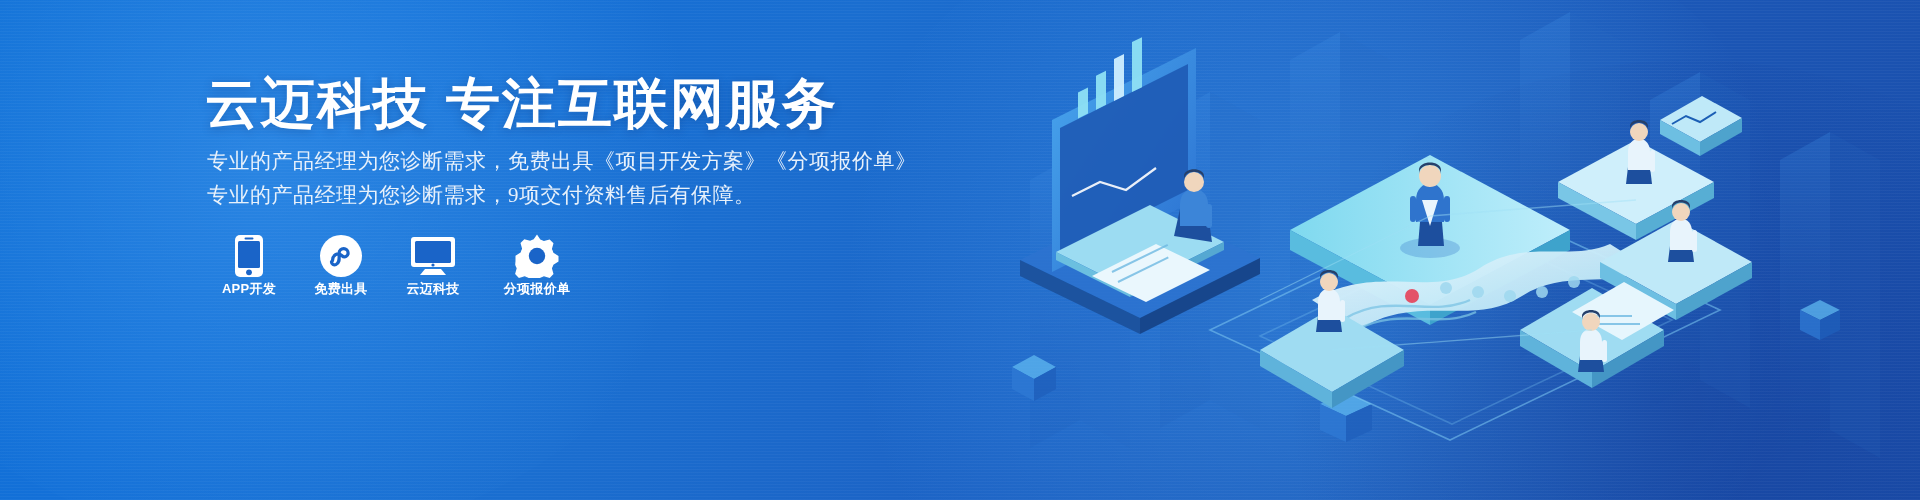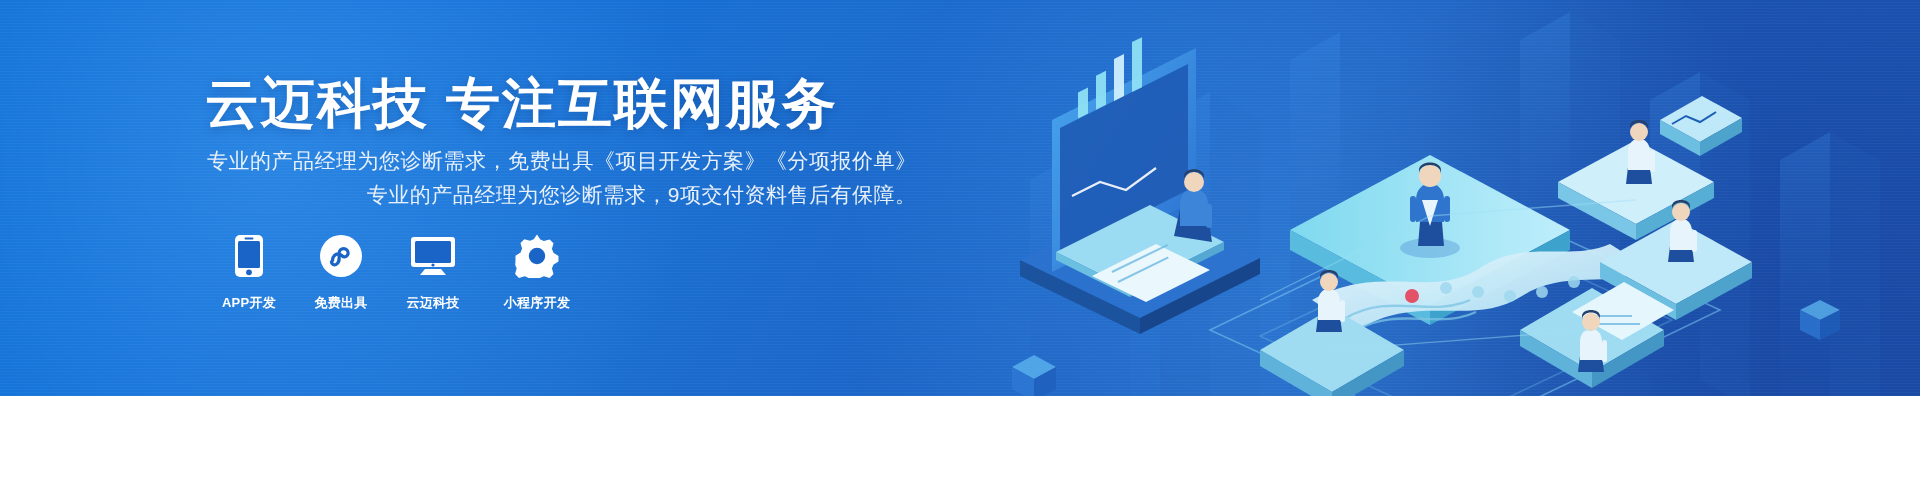--- a/index.html
+++ b/index.html
@@ -4,24 +4,23 @@
 <style>
   * { box-sizing: border-box; margin: 0; padding: 0; }
   html, body {
     width: 1920px; height: 500px;
     overflow: hidden;
     font-family: "Liberation Sans", "DejaVu Sans", sans-serif;
   }
 
   .banner {
     position: relative;
-    width: 1920px; height: 396px;
+    width: 1920px; height: 500px;
     background: linear-gradient(125deg, #0f6fd6 0%, #1370d8 18%, #1a6ed0 38%, #1c62c4 58%, #1b55b4 78%, #1a4ca8 100%);
     overflow: hidden;
-    text-align: right;
   }
 
   
   .glow-a {
     position: absolute; left: -180px; top: -220px;
     width: 900px; height: 760px; border-radius: 50%;
     background: radial-gradient(circle at 50% 50%, rgba(60,150,235,0.55) 0%, rgba(60,150,235,0.22) 45%, rgba(60,150,235,0) 72%);
     pointer-events: none;
   }
   .glow-b {
@@ -52,39 +51,39 @@
     position: absolute; top: 68px; left: 0;
     font-size: 54px; font-weight: bold; color: #ffffff;
     letter-spacing: 2px; white-space: nowrap;
     text-shadow: 0 2px 10px rgba(0,30,90,0.25);
   }
   .subtitle {
     position: absolute; top: 144px; left: 2px;
     color: #e8f1fb; font-size: 21px; line-height: 34px;
     letter-spacing: 0.5px; white-space: nowrap;
   }
-  .subtitle div { font-weight: normal; }
+  .subtitle div { font-weight: normal; font-family: Liberation Serif, serif; }
 
   
   .services {
     position: absolute; top: 232px; left: 8px;
     display: flex; align-items: flex-start;
   }
   .service {
     width: 72px;
     display: flex; flex-direction: column; align-items: center;
     margin-right: 20px;
   }
   .service:last-child { margin-right: 0; }
   .svc-icon {
     height: 48px; display: flex; align-items: center; justify-content: center;
   }
   .svc-icon svg { display: block; }
   .svc-label {
-    margin-top: 14px; color: #ffffff; font-size: 13px;
+    color: #ffffff; font-size: 13px;
     font-weight: bold; white-space: nowrap; letter-spacing: 0.3px;
   }
   .service.wide { width: 96px; }
 
   
   .art { position: absolute; right: 0; top: 0; width: 960px; height: 500px; }
   .art svg { display: block; }
 </style>
 </head>
 <body>
@@ -351,18 +350,18 @@
         <span class="svc-label">云迈科技</span>
       </div>
 
       <div class="service wide">
         <span class="svc-icon">
           <svg width="44" height="44" viewBox="0 0 44 44">
             <path d="M22 0.5l3.3 5.1a17 17 0 0 1 3.6 1.5l5.8-1.6 3.8 3.8-1.6 5.8c0.6 1.1 1.1 2.3 1.5 3.6l5.1 3.3v5.4l-5.1 3.3a17 17 0 0 1-1.5 3.6l1.6 5.8-3.8 3.8-5.8-1.6c-1.1 0.6-2.3 1.1-3.6 1.5l-3.3 5.1h-5.4l-3.3-5.1a17 17 0 0 1-3.6-1.5l-5.8 1.6-3.8-3.8 1.6-5.8a17 17 0 0 1-1.5-3.6L0.5 27.1v-5.4l5.1-3.3c0.4-1.3 0.9-2.5 1.5-3.6L5.5 9l3.8-3.8 5.8 1.6c1.1-0.6 2.3-1.1 3.6-1.5L22 0.5z" fill="#ffffff"></path>
             <circle cx="22" cy="22" r="8.2" fill="#1a64c8"></circle>
           </svg>
         </span>
-        <span class="svc-label">小程序开发</span>
+        <span class="svc-label">分项报价单</span>
       </div>
 
     </div>
   </div>
 </div>
 
 </body></html>

